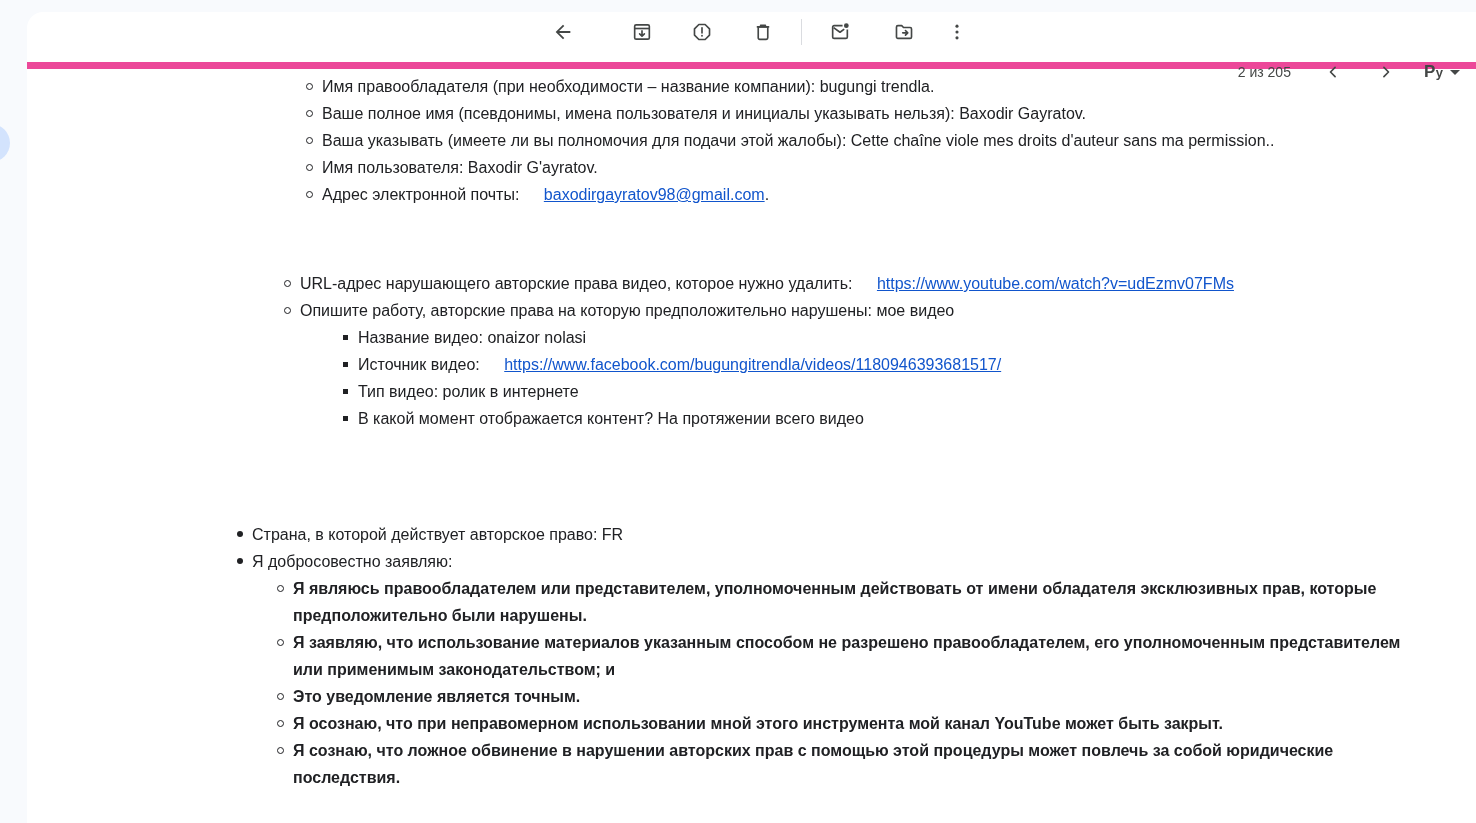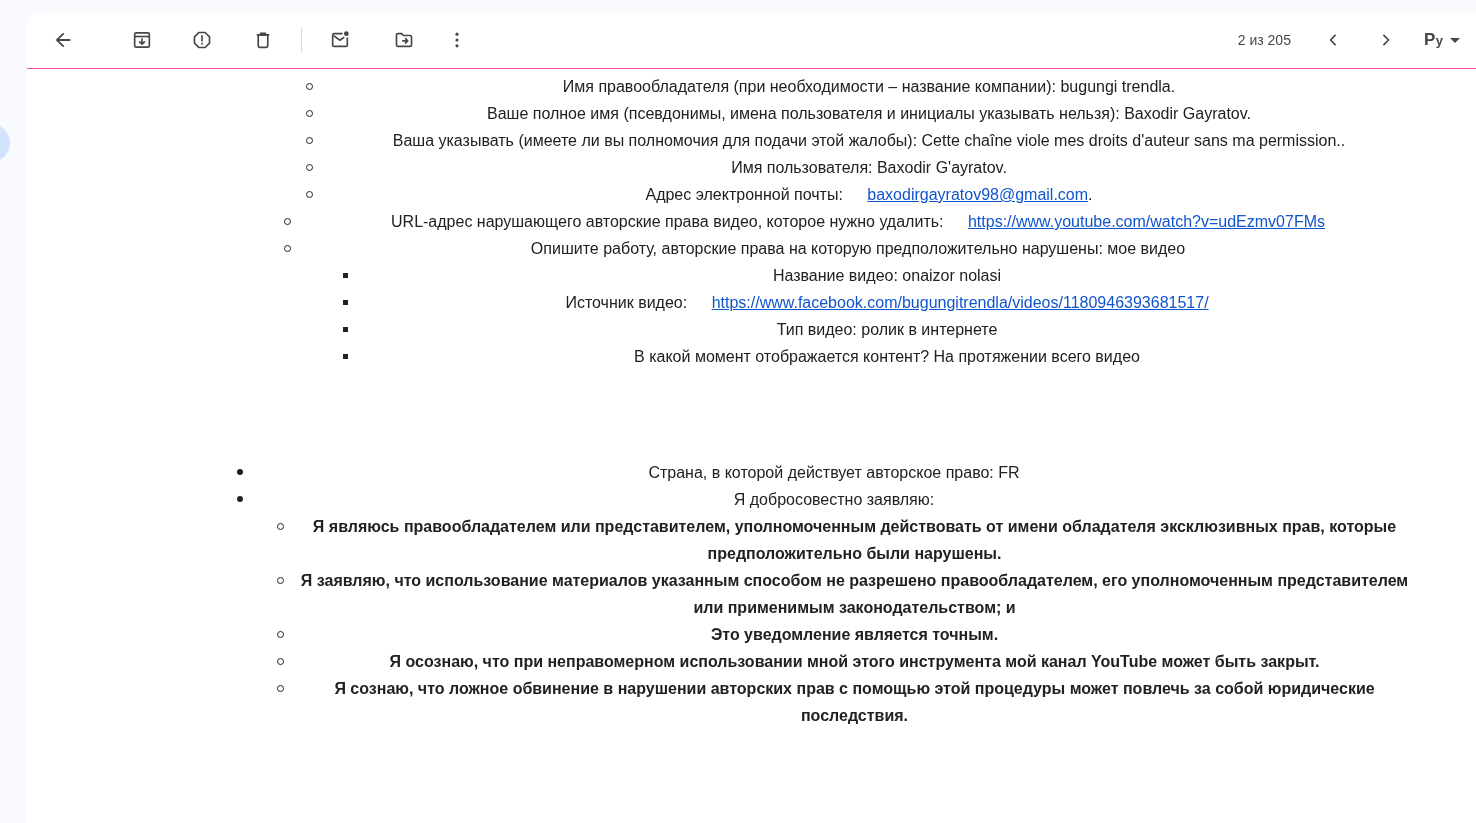--- a/index.html
+++ b/index.html
@@ -9,21 +9,21 @@
 
   .bubble { position:absolute; left:-28px; top:124px; width:38px; height:38px;
             border-radius:50%; background:#d3e3fd; }
 
   .card { position:absolute; left:27px; top:12px; right:0; bottom:0;
           background:#ffffff; border-top-left-radius:16px; }
 
   
   .toolbar { position:absolute; left:0; right:0; top:0; height:57px;
              display:flex; align-items:center;
-             border-bottom:1px solid #ec4899; }
+             border-bottom:7px solid #ec4899;flex-direction:column; }
   .tb-left { display:flex; align-items:center; padding-left:16px; }
   .tb-right { margin-left:auto; display:flex; align-items:center; padding-right:10px; }
   .icon-btn { width:40px; height:40px; border:none; background:transparent; border-radius:50%;
               display:flex; align-items:center; justify-content:center; cursor:pointer; flex:0 0 auto; }
   .icon-btn svg { display:block; }
   .tb-sep { width:1px; height:26px; background:#dadce0; flex:0 0 auto; }
   .m-archive { margin-left:39px; } .m-report { margin-left:20px; } .m-delete { margin-left:21px; }
   .m-sep { margin-left:18px; } .m-unread { margin-left:18px; } .m-move { margin-left:24px; }
   .m-more { margin-left:13px; }
   .pagination { font-size:14px; color:#444746; margin-right:22px; white-space:nowrap; }
@@ -32,25 +32,25 @@
                  border-radius:6px; display:flex; align-items:center; cursor:pointer; color:#444746; }
   .it-main { font-size:17px; font-weight:600; letter-spacing:0.5px; }
   .it-sub  { font-size:13px; font-weight:600; }
   .caret { width:0; height:0; border-left:5px solid transparent; border-right:5px solid transparent;
            border-top:5px solid #444746; margin-left:7px; }
 
   
   .email { position:absolute; left:0; right:0; top:57px; bottom:0; overflow:hidden;
            padding:4px 60px 0 185px; font-size:16px; line-height:27px; color:#202124; }
   .email ul { margin:0; }
-  .email li { position:relative; list-style:none;text-align:center; }
+  .email li { position:relative; list-style:none; }
   .email a { color:#1155cc; text-decoration:underline; cursor:pointer;padding-left:20px; }
 
   ul.blk1 { padding-left:110px; }
-  ul.blk2 { padding-left:88px; }
+  ul.blk2 { padding-left:88px; margin-top:62px; }
   ul.sq   { padding-left:58px; }
   ul.blk3 { padding-left:40px; margin-top:89px; }
   ul.circ3{ padding-left:41px;font-weight:bold; }
 
   .c-li::before { content:""; position:absolute; left:-16px; top:10px; width:5px; height:5px;
                   border:1.2px solid #202124; border-radius:50%; background:transparent; }
   .d-li::before { content:""; position:absolute; left:-15px; top:10px; width:6px; height:6px;
                   background:#202124; border-radius:50%; }
   .s-li::before { content:""; position:absolute; left:-15px; top:11px; width:5px; height:5px;
                   background:#202124; }

